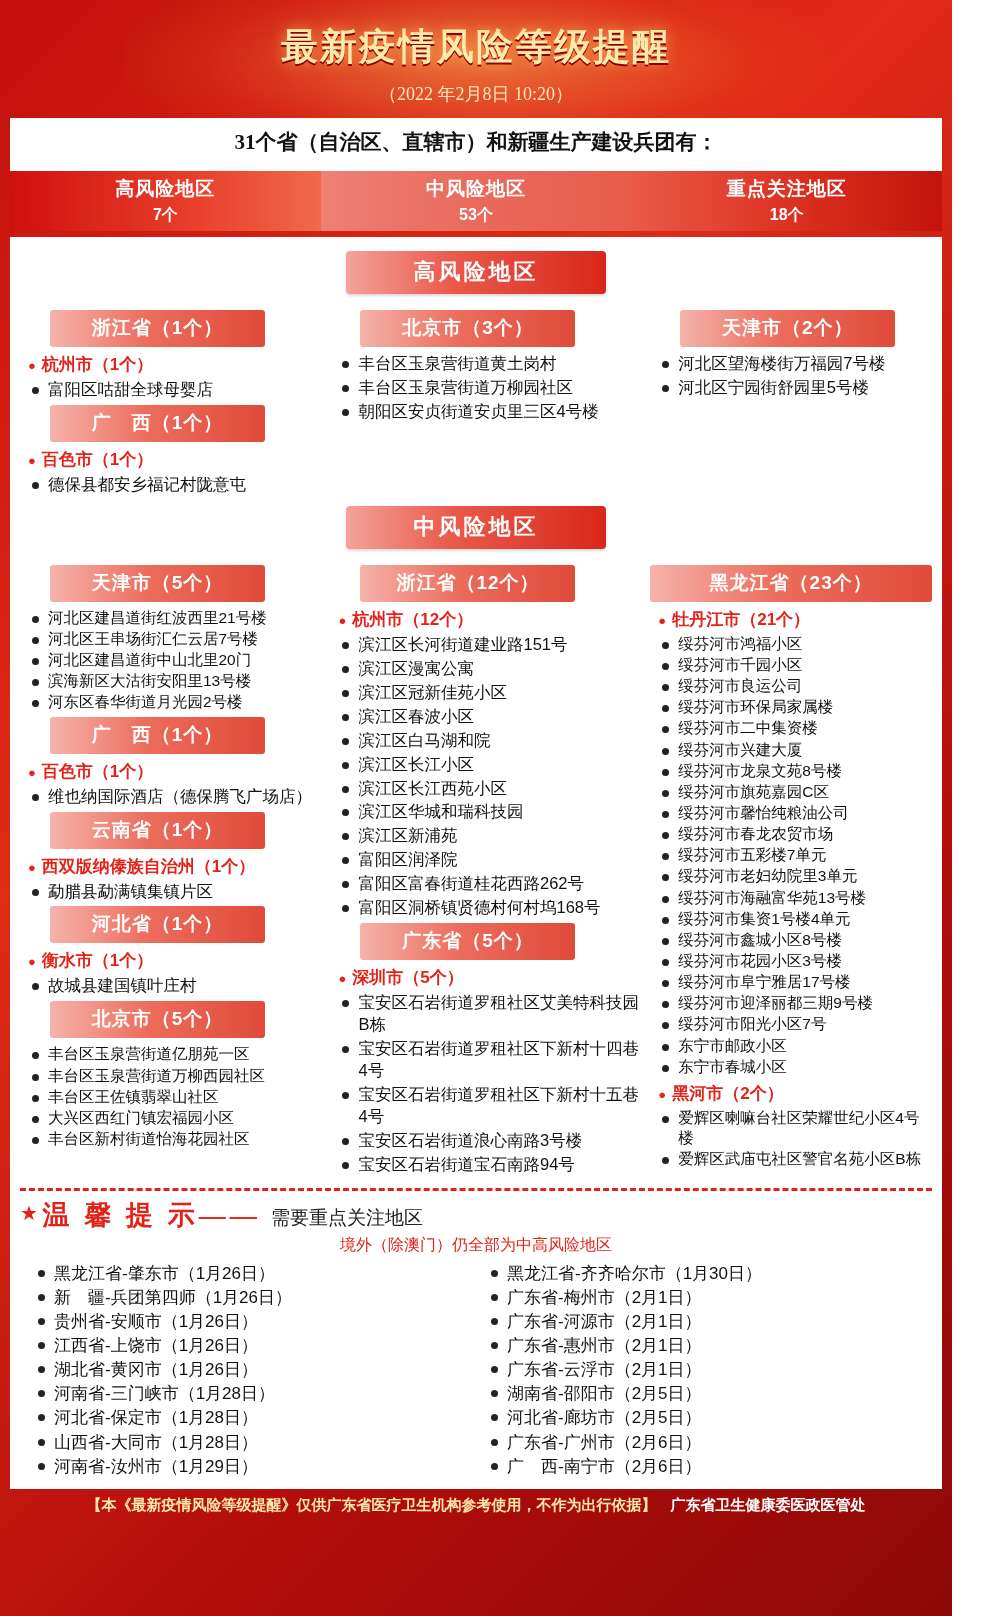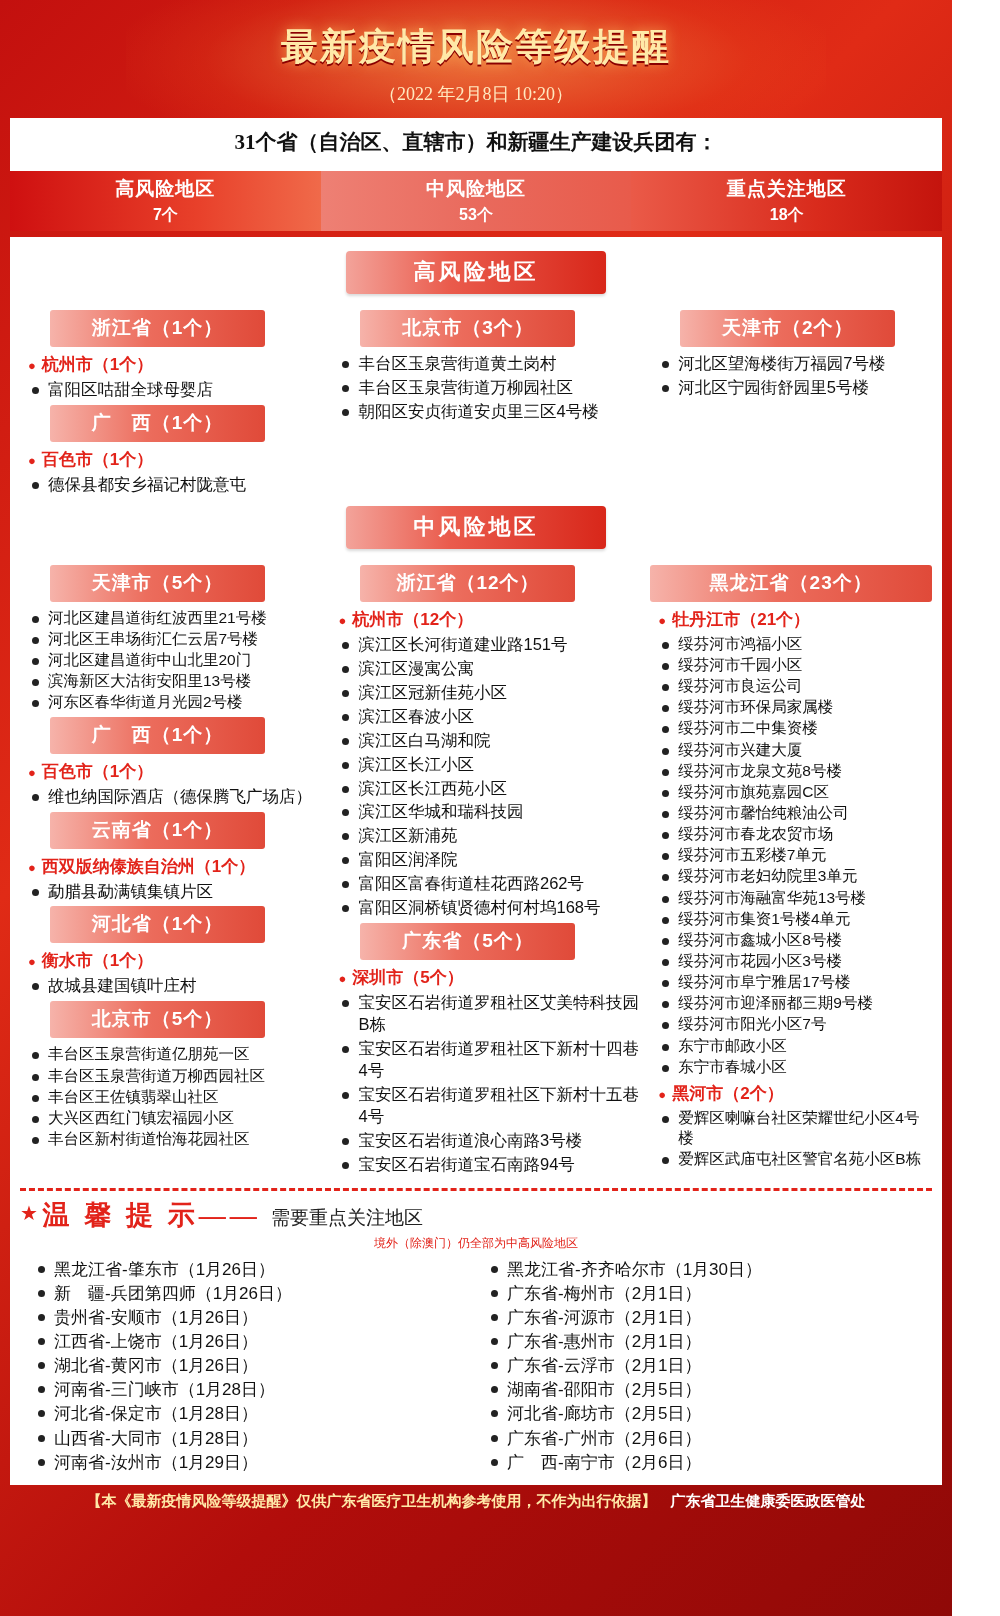--- a/index.html
+++ b/index.html
@@ -189,21 +189,21 @@
     font-family: "Liberation Serif", serif;
   }
   .tips-head .t2 {
     color: #222;
     font-size: 19px;
     margin-left: 6px;
   }
   .tips-sub {
     text-align: center;
     color: #e2231a;
-    font-size: 12px;
+    font-size: 16px;
     margin: 2px 0 6px;
   }
   .tips-cols {
     display: flex;
     gap: 6px;
     padding: 0 6px;
   }
   .tips-cols ul { width: 50%; }
   .tips-cols ul.items li { font-size: 17px; line-height: 1.42; margin-bottom: 0; }
 

